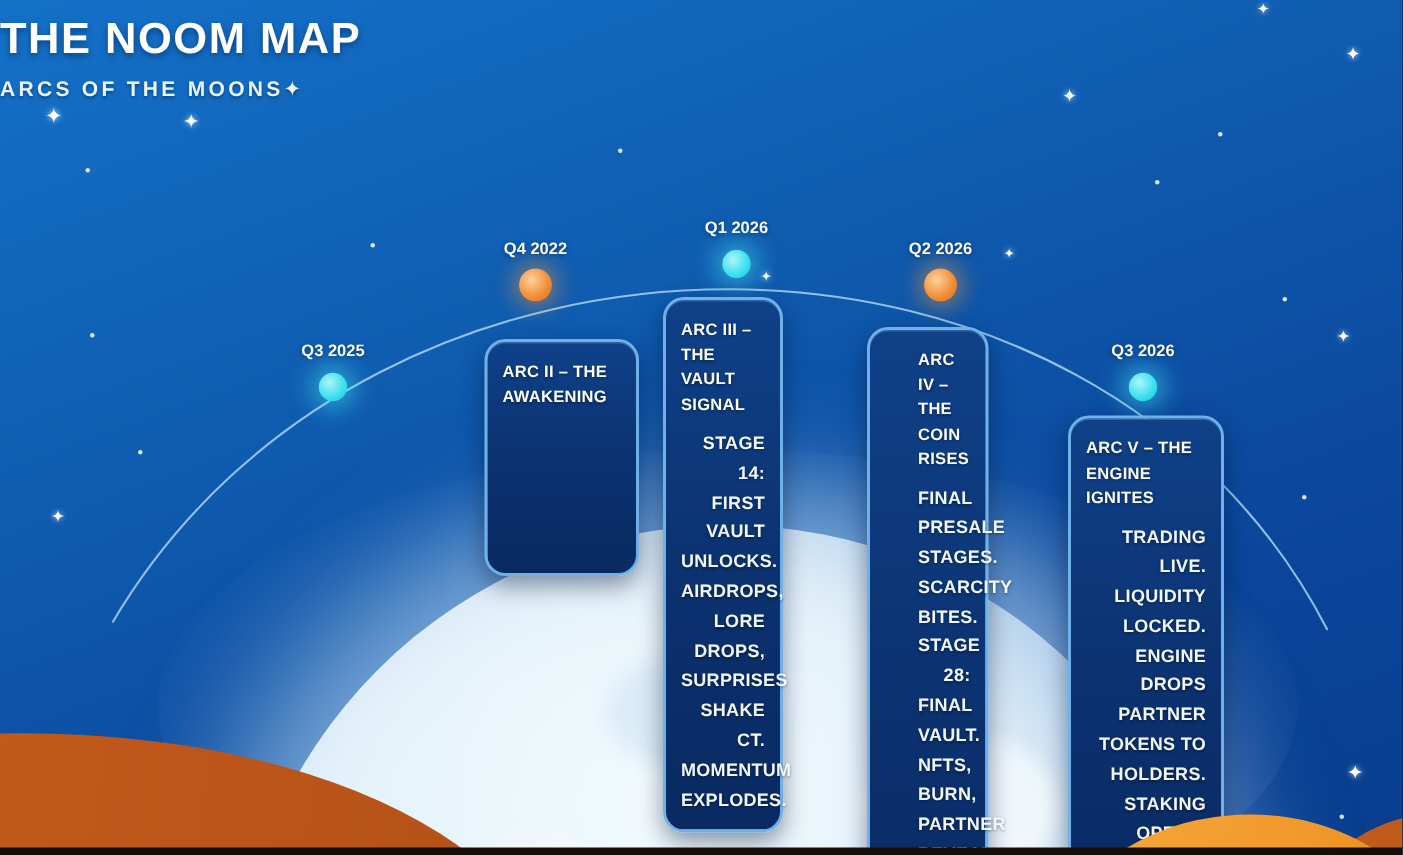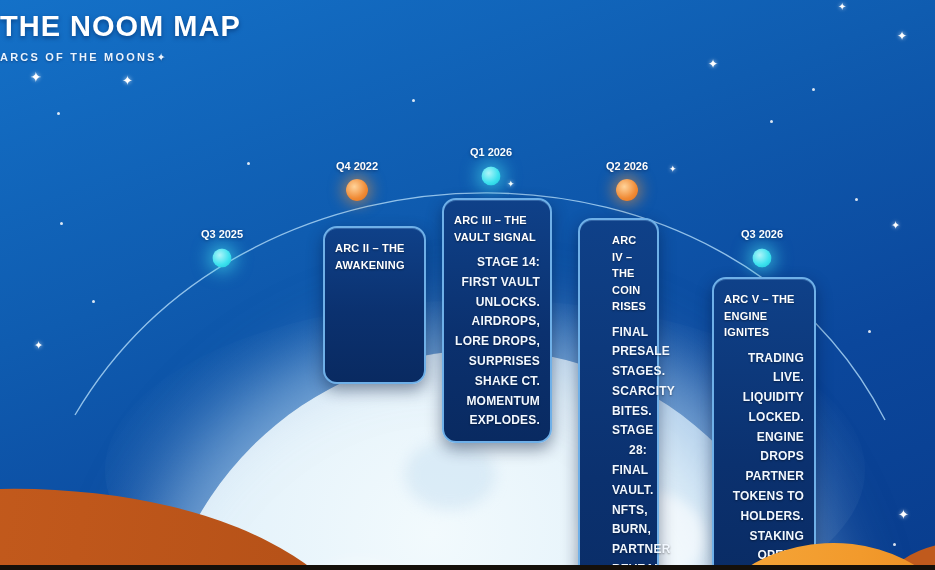--- a/index.html
+++ b/index.html
@@ -8,21 +8,21 @@
     font-family:"Liberation Sans","DejaVu Sans",sans-serif;
     background:linear-gradient(160deg,#1471c8 0%,#0f5cb0 38%,#0b479c 72%,#093d8e 100%);
   }
   
   .header{position:absolute;top:10px;left:0;width:100%;z-index:6;}
   .title{
     font-size:29px;font-weight:900;color:#ffffff;letter-spacing:1px;
     text-shadow:0 2px 4px rgba(0,35,85,.55);
   }
   .subtitle{
-    margin-top:8px;font-size:11px;font-weight:700;color:#eaf4ff;
+    margin-top:8px;font-size:14px;font-weight:700;color:#eaf4ff;
     letter-spacing:2.2px;text-shadow:0 1px 2px rgba(0,35,85,.5);
   }
   
   .star{position:absolute;color:#ffffff;z-index:1;line-height:1;
         text-shadow:0 0 4px rgba(255,255,255,.8);}
   .stardot{position:absolute;width:3px;height:3px;border-radius:50%;
            background:#ffffff;opacity:.85;z-index:1;}
   
   .arc-svg{position:absolute;left:0;top:0;z-index:2;}
   
@@ -62,21 +62,21 @@
   .card-title{
     font-size:11px;font-weight:900;line-height:1.5;letter-spacing:.2px;
     margin-bottom:8px;text-shadow:0 1px 2px rgba(0,0,0,.4);
   }
   .card-body{
     font-size:12px;font-weight:700;line-height:1.65;letter-spacing:.2px;
     white-space:pre-line;text-shadow:0 1px 2px rgba(0,0,0,.4);color:#f2f8ff;text-align:right;
   }
   .card.c1{left:172px;top:281px;width:104px;min-height:143px;}
   .card.c2{left:307px;top:226px;width:103px;min-height:158px;margin-left:16px;}
-  .card.c3{left:442px;top:198px;width:110px;min-height:152px;}
+  .card.c3{left:442px;top:198px;width:80px;min-height:152px;}
   .card.c4{left:578px;top:218px;width:81px;min-height:160px;padding-left:32px;}
   .card.c5{left:712px;top:277px;width:104px;min-height:155px;}
   
   .moon-glow{
     position:absolute;left:105px;top:300px;width:760px;height:340px;z-index:1;
     background:radial-gradient(ellipse at 50% 60%,rgba(205,233,250,.45) 0%,rgba(205,233,250,.15) 55%,rgba(205,233,250,0) 75%);
     border-radius:50%;
   }
   .moon{
     position:absolute;left:155px;top:350px;width:660px;height:660px;z-index:1;

